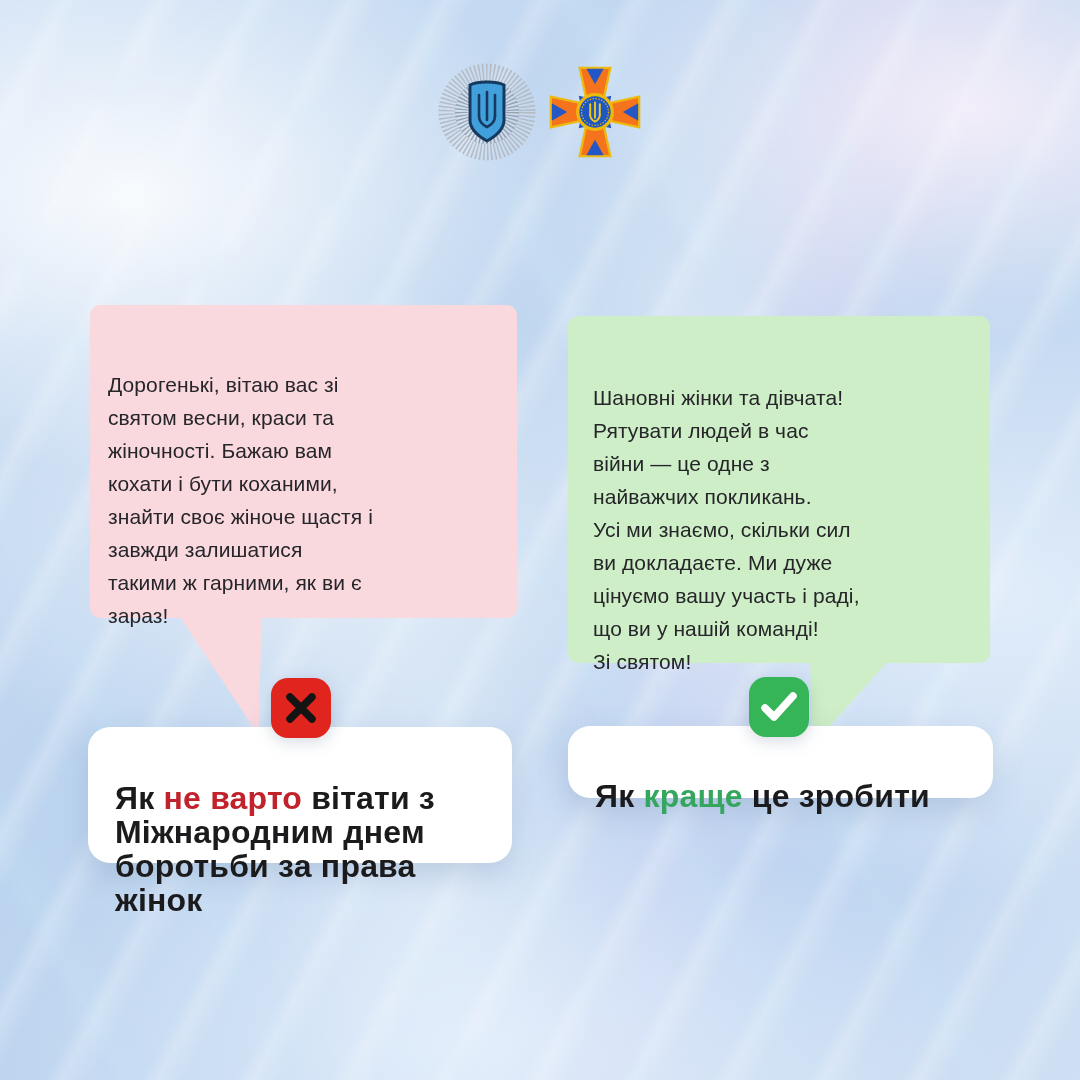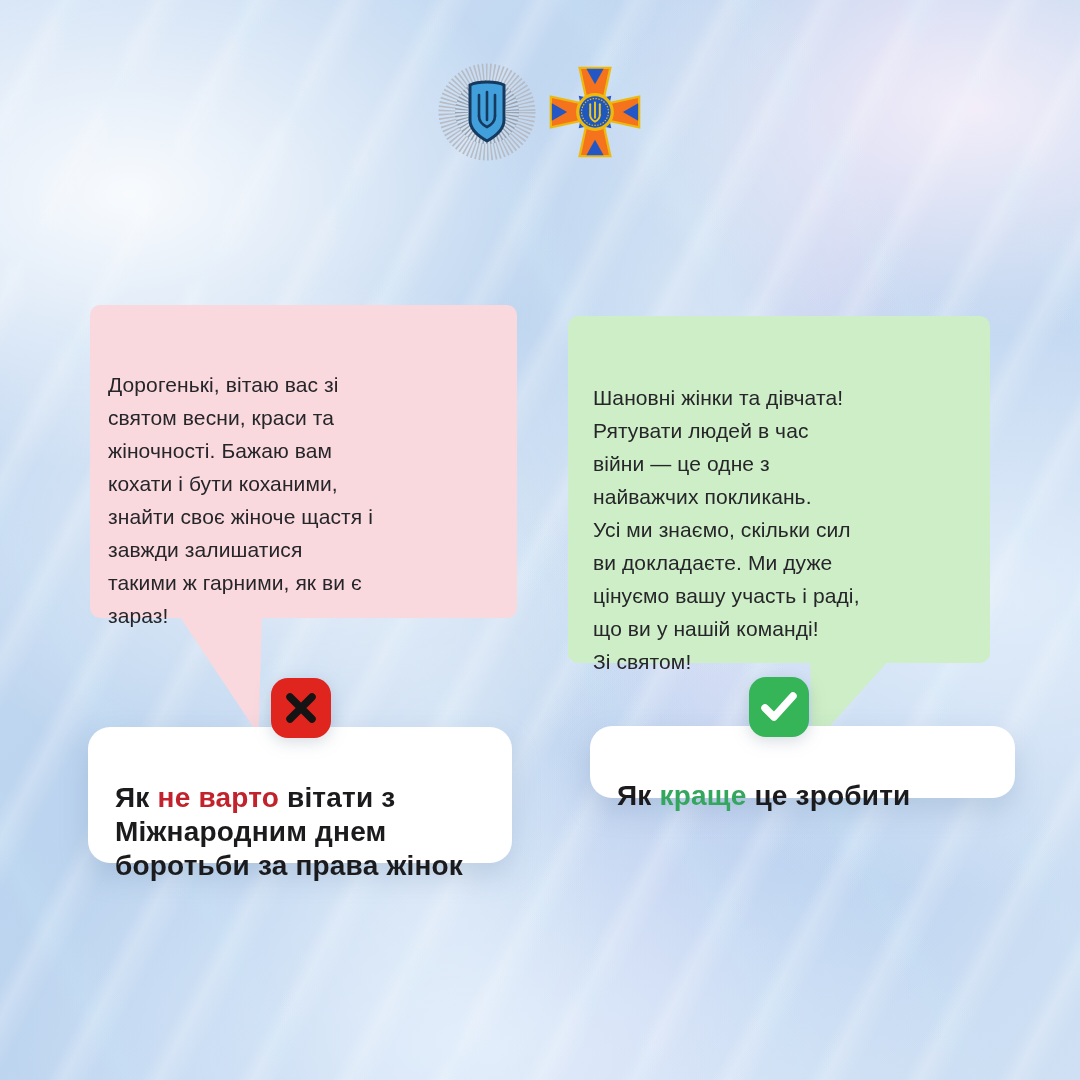--- a/index.html
+++ b/index.html
@@ -41,25 +41,25 @@
   }
   .bubble-wrong{left:90px;top:305px;width:427px;height:313px;background:var(--pink,#f9d8de);padding:30px 16px 0 18px;}
   .bubble-right{left:568px;top:316px;width:422px;height:347px;background:var(--lightgreen,#cdeec6);padding:32px 14px 0 25px;}
   .tail{position:absolute;z-index:1;}
   .tail-wrong{left:176px;top:611px;width:86px;height:124px;background:var(--pink,#f9d8de);clip-path:polygon(0 0,100% 0,96% 100%);}
   .tail-right{left:810px;top:648px;width:90px;height:98px;background:var(--lightgreen,#cdeec6);clip-path:polygon(0 0,100% 0,2% 100%);}
 
   .label-card{
     position:absolute;z-index:2;background:#ffffff;border-radius:22px;
     box-shadow:0 12px 28px rgba(110,140,175,.28);
-    font-weight:700;font-size:28px;line-height:34px;color:#1b1b1d;
+    font-weight:700;font-size:32px;line-height:34px;color:#1b1b1d;
     white-space:pre-line;letter-spacing:.2px;
   }
   .label-wrong{left:88px;top:727px;width:424px;height:136px;padding:20px 20px 0 27px;}
-  .label-right{left:568px;top:726px;width:425px;height:72px;padding:19px 20px 0 27px;margin-left:22px;}
+  .label-right{left:568px;top:726px;width:425px;height:72px;padding:19px 20px 0 27px;}
   .hl-red{color:var(--red-text,#c1222b);}
   .hl-green{color:var(--green-text,#35a65d);}
 
   .badge{position:absolute;z-index:3;width:62px;height:62px;filter:drop-shadow(0 4px 8px rgba(90,110,140,.25));}
   .badge-x{left:270px;top:677px;}
   .badge-check{left:748px;top:676px;}
 </style>
 </head>
 <body>
 

